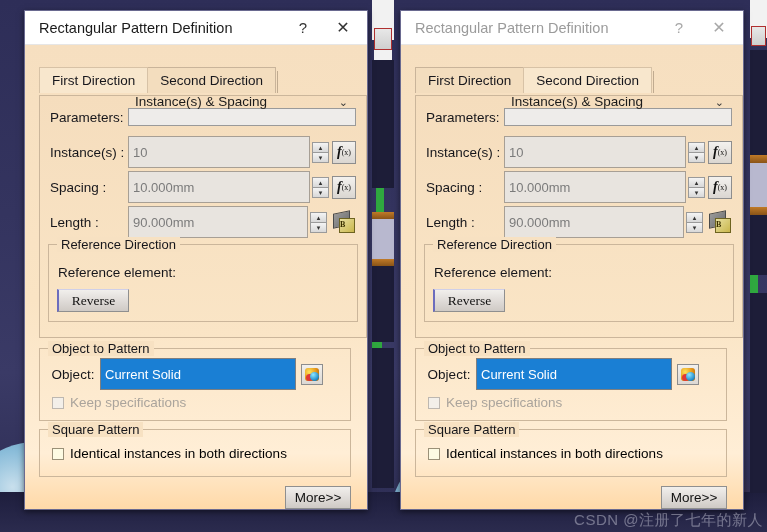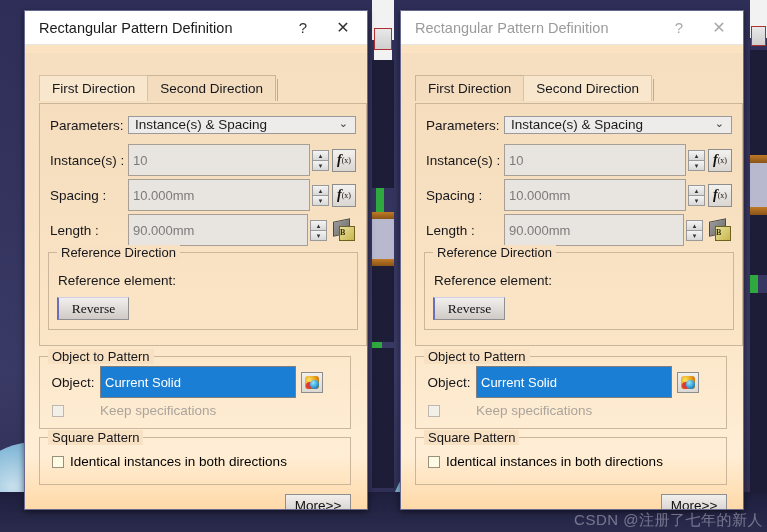--- a/index.html
+++ b/index.html
@@ -94,21 +94,20 @@
     cursor: default;
   }
   .tb-btn.close { font-size: 16px; }
 
   .dlg-body {
     position: absolute;
     top: 34px; left: 0; right: 0; bottom: 0;
     background:
       linear-gradient(180deg, #f6dfc0 0%, #fae4c4 55%, #ffeed6 88%, #ffd9a8 100%);
     overflow: hidden;
-    margin-top: 8px;
   }
 
   
   .tabs {
     position: absolute;
     left: 14px;
     top: 22px;
     display: flex;
     align-items: flex-end;
   }
@@ -182,21 +181,21 @@
   }
   .combo {
     flex: 1;
     height: 16px;
     box-sizing: border-box;
     border: 1px solid #9a9a9a;
     background: #eeecea;
     font-size: 13.5px;
     color: #1b1b1b;
     display: flex;
-    align-items: flex-start;
+    align-items: flex-end;
     padding: 0 4px 16px 6px;
     position: relative;
   }
   .combo .chev {
     position: absolute;
     right: 7px;
     color: #3a3a3a;
     font-size: 11px;
   }
 
@@ -325,21 +324,21 @@
     font-size: 13.5px;
   }
   .chk .box {
     width: 12px; height: 12px;
     border: 1px solid #8d8d8d;
     background: #ffffff;
     margin-right: 6px;
     flex: none;
     box-sizing: border-box;
   }
-  .chk.disabled { color: #aaa49c; gap: 30px; }
+  .chk.disabled { color: #aaa49c; }
   .chk.disabled .box { border-color: #bdb7b0; background: #f3efe9; }
   .chk .box.cream { background: #fdfbe3; border-color: #9a9078; }
 
   .watermark {
     position: absolute;
     right: 4px;
     bottom: 2px;
     font-size: 15px;
     color: rgba(225,225,235,0.42);
     white-space: nowrap;

